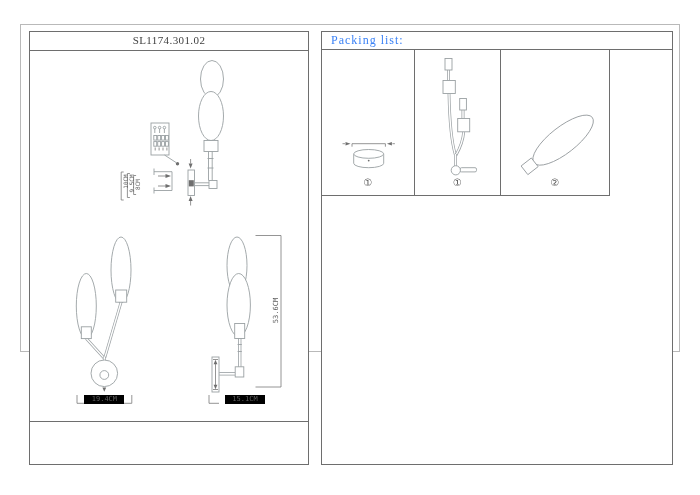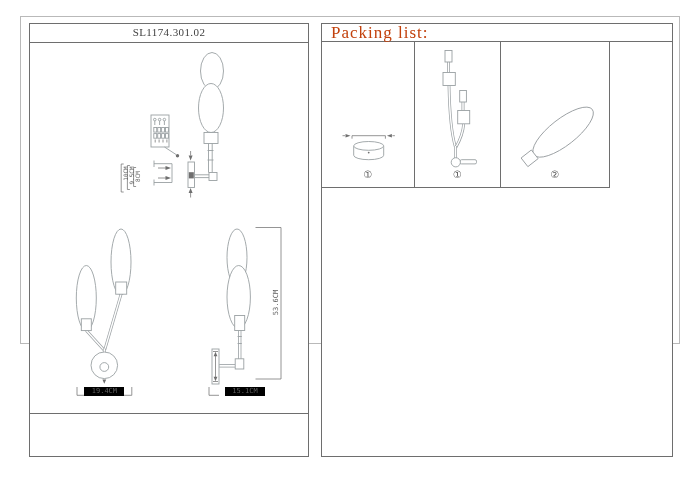--- a/index.html
+++ b/index.html
@@ -1,26 +1,26 @@
 <!DOCTYPE html>
 <html><head>
 <meta charset="utf-8">
 <style>
   html,body{margin:0;padding:0;background:#fff;}
   .page{position:relative;width:700px;height:495px;background:#fff;overflow:hidden;
         font-family:"Liberation Serif",serif;}
-  .frame{position:absolute;left:20px;top:16px;width:660px;height:328px;
+  .frame{position:absolute;left:20px;top:24px;width:660px;height:328px;
          border:1px solid #b9b9b9;box-sizing:border-box;text-decoration:underline;}
   .panel{position:absolute;border:1.5px solid #6e6e6e;box-sizing:border-box;background:#fff;}
   .panel.left{left:8px;top:6px;width:280px;height:434px;}
   .panel.right{left:300px;top:6px;width:352px;height:434px;}
   .panel-title{position:absolute;left:0;right:0;top:0;height:18px;border-bottom:1.5px solid #6e6e6e;
         text-align:center;font-size:11px;line-height:17px;color:#3f3f3f;letter-spacing:.4px;}
   .panel-header{position:absolute;left:0;right:0;top:0;height:18px;border-bottom:1.5px solid #6e6e6e;
-        font-size:17px;line-height:17px;color:#c2410c;letter-spacing:1px;padding-left:9px;box-sizing:border-box;}
+        font-size:12px;line-height:17px;color:#3b82f6;letter-spacing:1px;padding-left:9px;box-sizing:border-box;}
   .canvas{position:absolute;left:0;top:0;right:0;bottom:0;}
   .left-footer{position:absolute;left:0;right:0;top:389px;bottom:0;border-top:1.5px solid #6e6e6e;}
   .cells{position:absolute;left:0;top:18px;width:288px;height:146px;
          border-right:1.5px solid #6e6e6e;border-bottom:1.5px solid #6e6e6e;
          box-sizing:border-box;display:flex;}
   .cell{position:relative;height:100%;}
   .cell.c1{width:93px;border-right:1.5px solid #6e6e6e;box-sizing:border-box;}
   .cell.c2{width:86px;border-right:1.5px solid #6e6e6e;box-sizing:border-box;}
   .cell.c3{flex:1;}
   .cell svg{position:absolute;left:0;top:0;}

